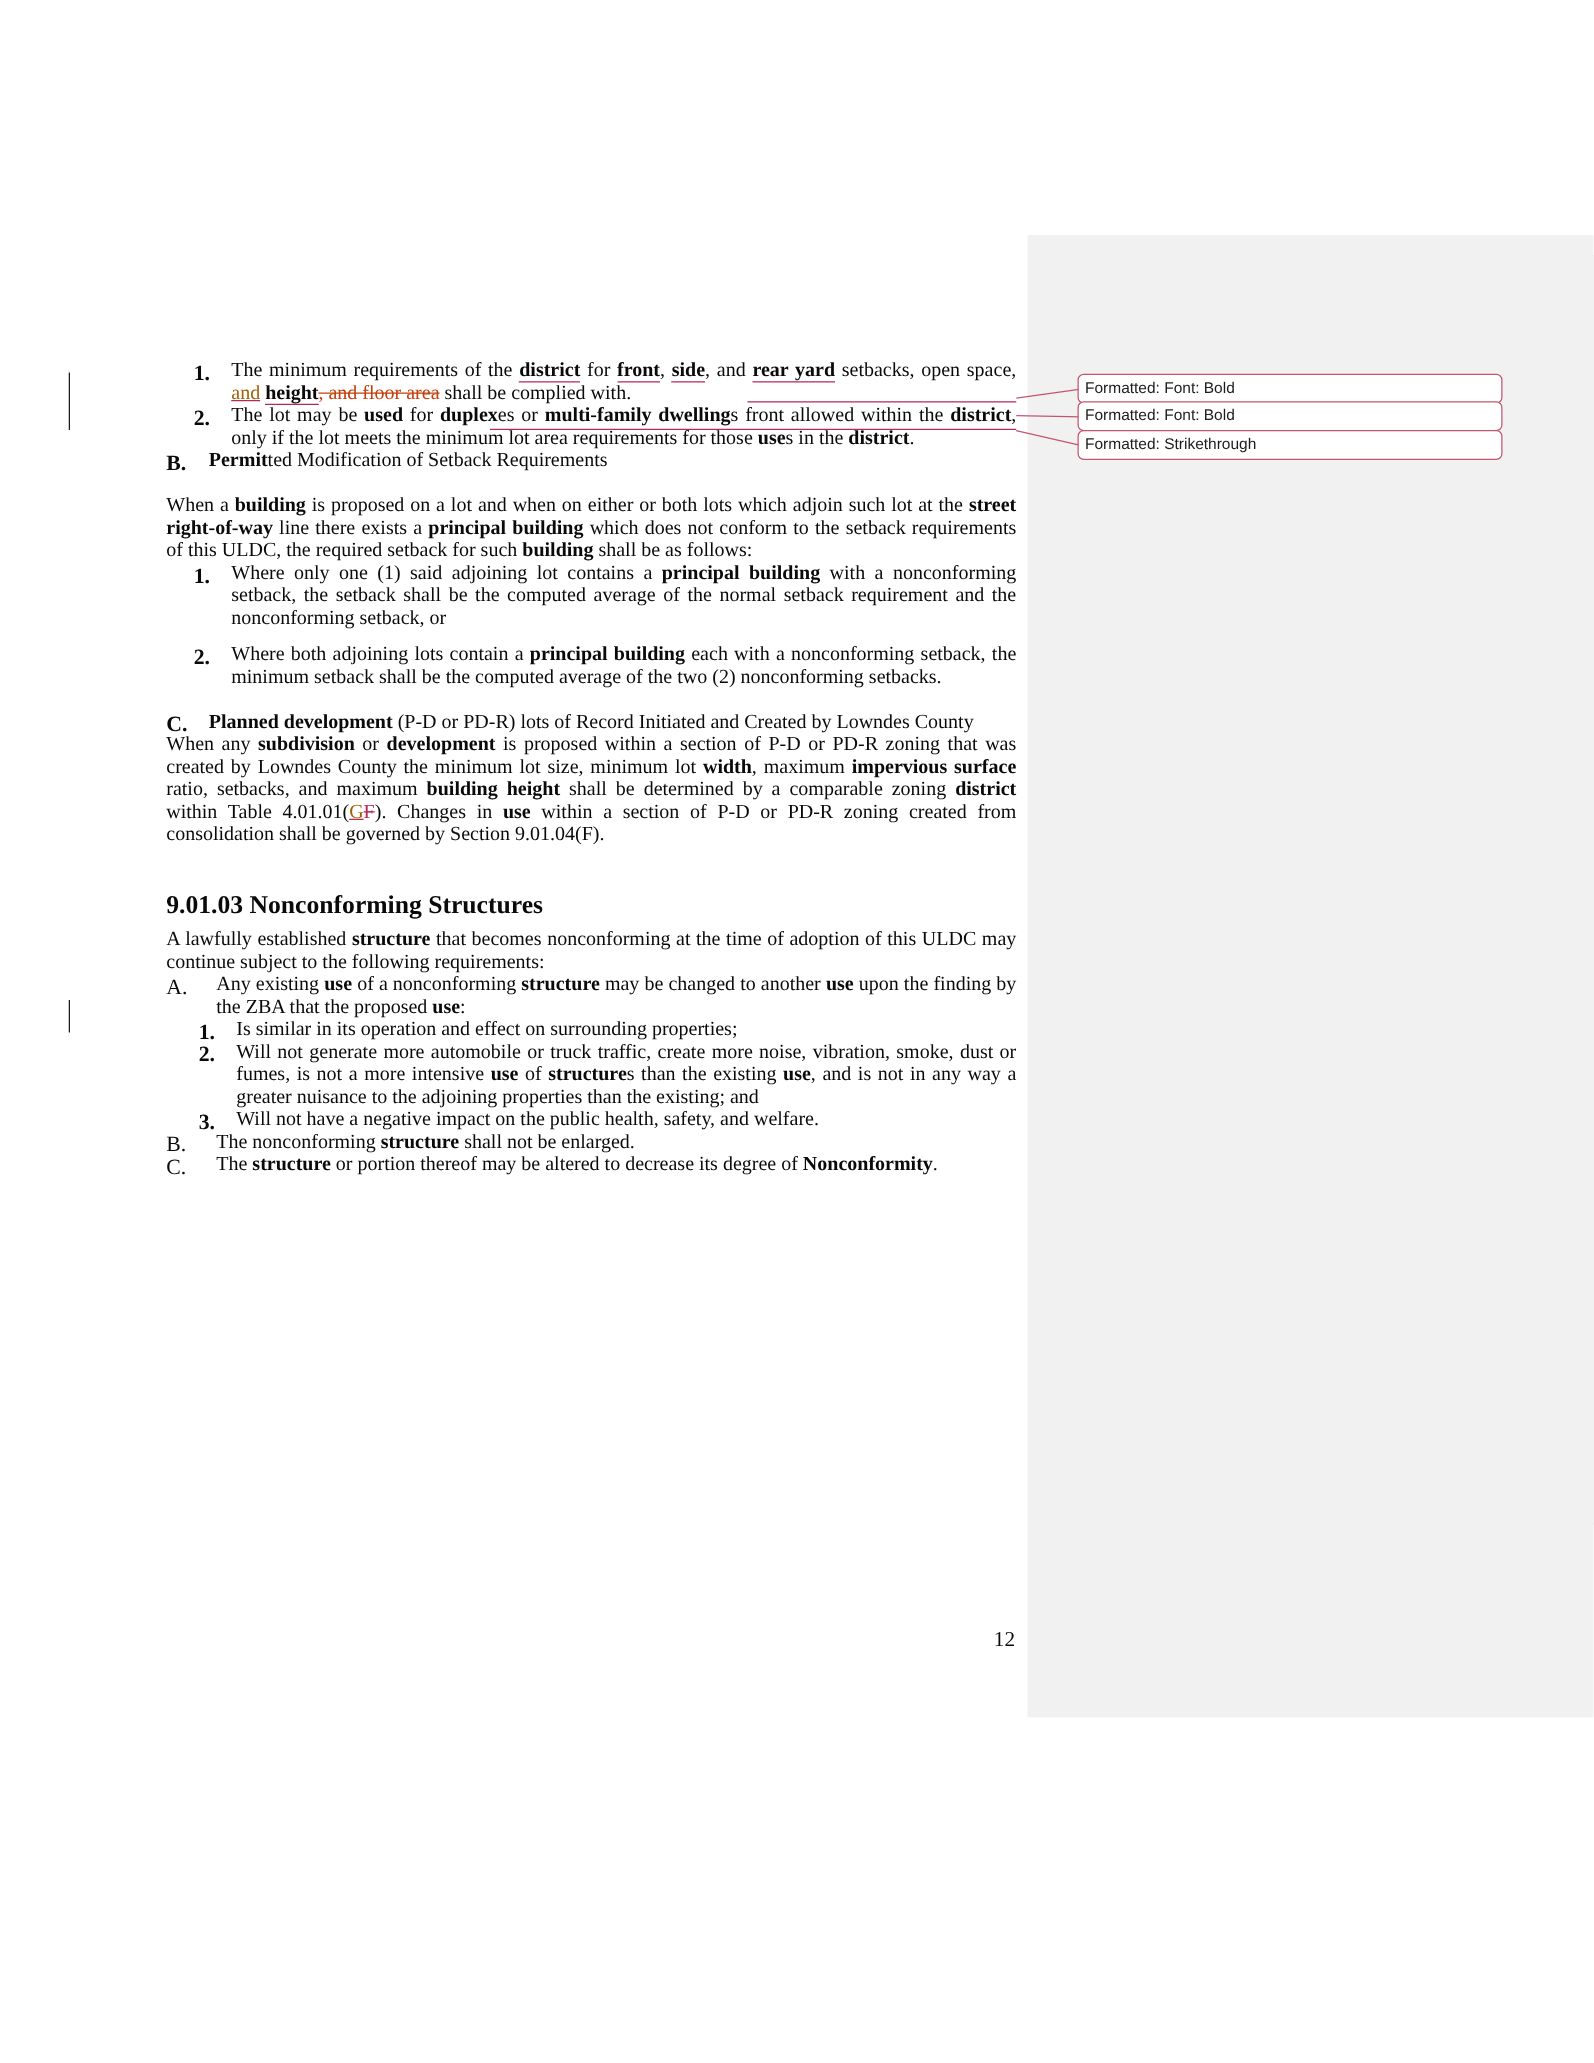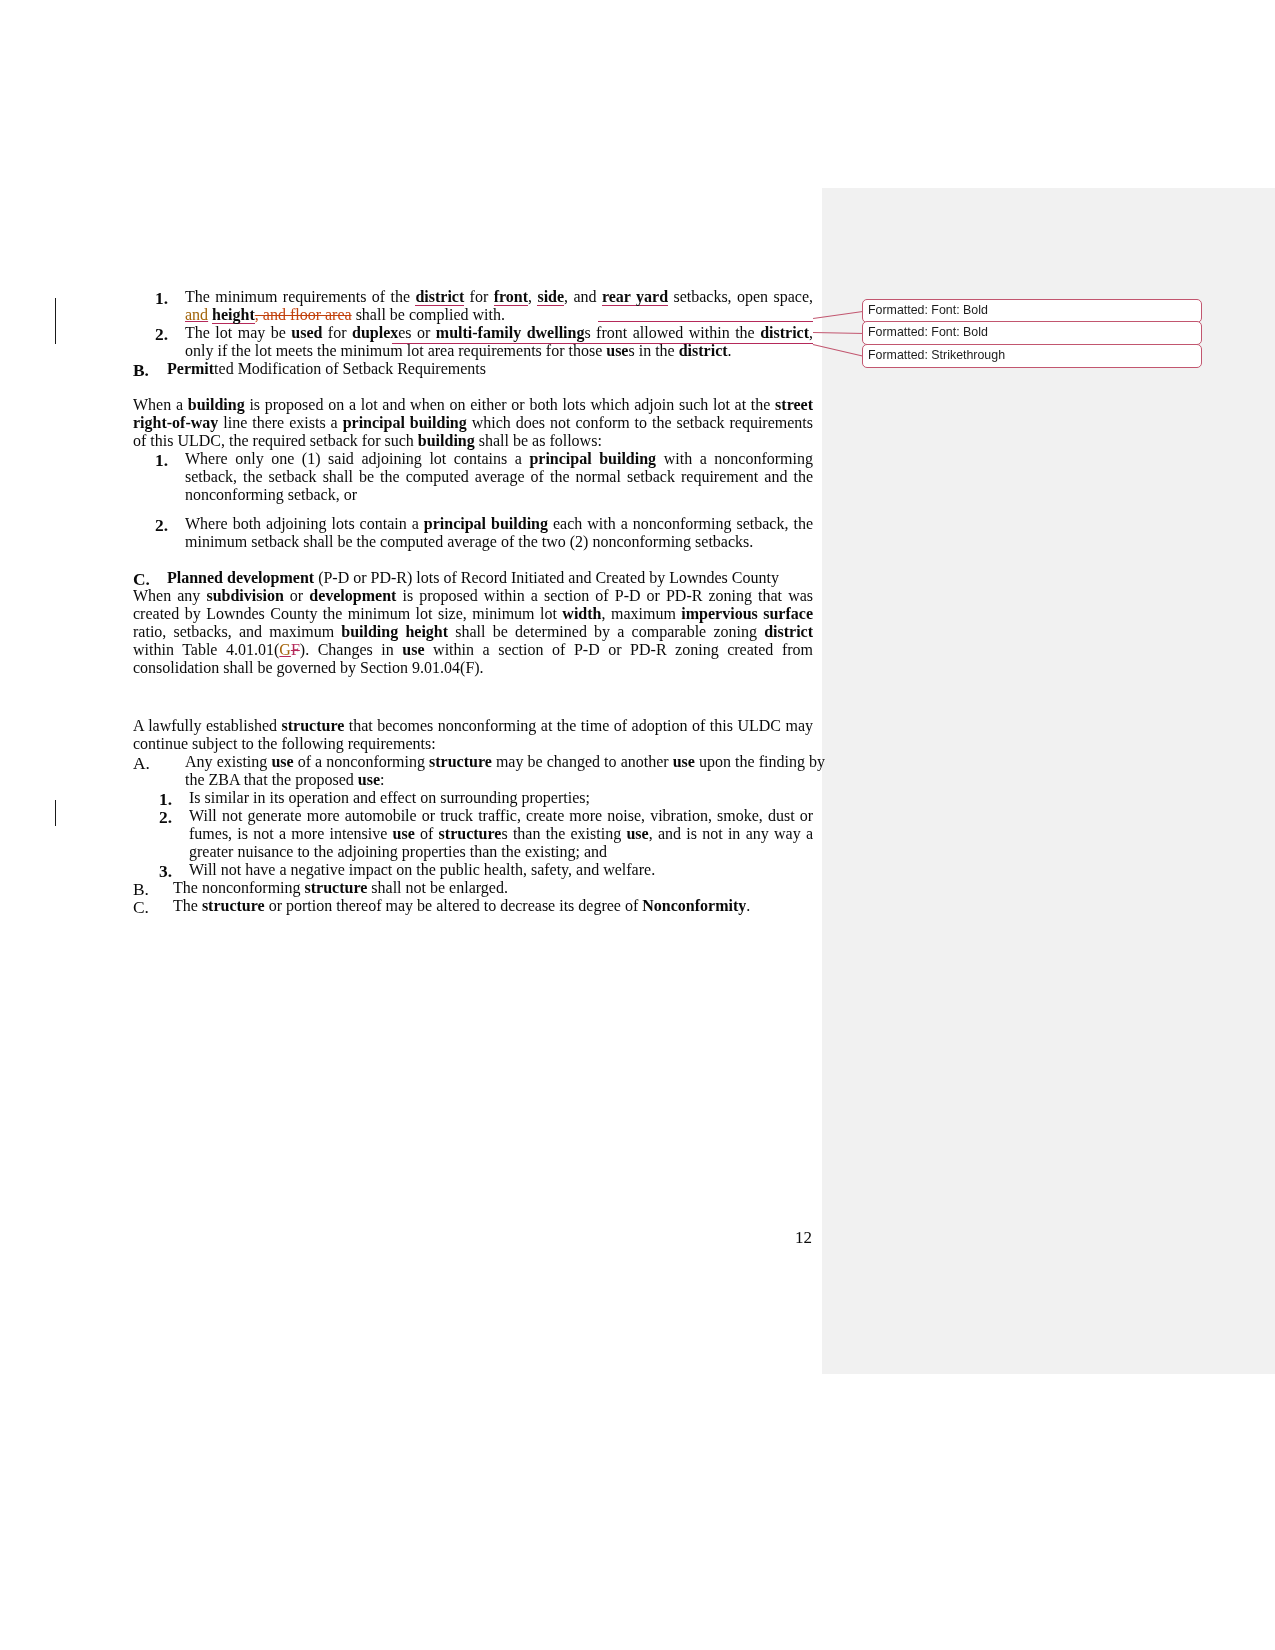--- a/index.html
+++ b/index.html
@@ -100,21 +100,21 @@
     font-size: 20.5px;
     font-weight: bold;
     line-height: 26px;
     margin-top: 0;
   }
 
   
   .page-number {
     position: absolute;
     left: 0;
-    top: 1228px;
+    top: 1302px;
     width: 812px;
     text-align: right;
     font-size: 17px;
   }
 
   
   .callout {
     position: absolute;
     box-sizing: border-box;
     left: 862px;
@@ -207,28 +207,29 @@
 
     <div class="indent-A" style="padding-left:30px;">
       <span class="marker b">C.</span>
       <span style="display:inline-block; margin-left:4px; width:642px;"><b>Planned development</b><span> (P-D or PD-R) lots of Record Initiated and Created by Lowndes County</span></span>
     </div>
 
     <div class="just"><span>When any </span><b>subdivision</b><span> or </span><b>development</b><span> is proposed within a section of P-D or PD-R zoning that was created by Lowndes County the minimum lot size, minimum lot </span><b>width</b><span>, maximum </span><b>impervious surface</b><span> ratio, setbacks, and maximum </span><b>building height</b><span> shall be determined by a comparable zoning </span><b>district</b><span> within Table 4.01.01(</span><span class="ins">G</span><span class="del">F</span><span>).  Changes in </span><b>use</b><span> within a section of P-D or PD-R zoning created from consolidation shall be governed by Section 9.01.04(F).</span></div>
 
     <div class="gap-lg"></div>
 
+    <div class="sec-head">9.01.03 Nonconforming Structures</div>
 
     <div style="height:6px;"></div>
 
     <div class="just"><span>A lawfully established </span><b>structure</b><span> that becomes nonconforming at the time of adoption of this ULDC may continue subject to the following requirements:</span></div>
 
     <div class="indent-A just" style="padding-left:32px;">
       <span class="marker">A.</span>
-      <span style="display:inline-block; margin-left:20px; width:640px;"><span>Any existing </span><b>use</b><span> of a nonconforming </span><b>structure</b><span> may be changed to another </span><b>use</b><span> upon the finding by the ZBA that the proposed </span><b>use</b><span>:</span></span>
+      <span style="display:inline-block; margin-left:8px; width:640px;"><span>Any existing </span><b>use</b><span> of a nonconforming </span><b>structure</b><span> may be changed to another </span><b>use</b><span> upon the finding by the ZBA that the proposed </span><b>use</b><span>:</span></span>
     </div>
 
     <div class="lvl-num just" style="padding-left:56px;">
       <span class="marker" style="left:26px;">1.</span>
       <span>Is similar in its operation and effect on surrounding properties;</span>
     </div>
 
     <div class="lvl-num just" style="padding-left:56px;">
       <span class="marker" style="left:26px;">2.</span>
       <span><span>Will not generate more automobile or truck traffic, create more noise, vibration, smoke, dust or fumes, is not a more intensive </span><b>use</b><span> of </span><b>structure</b><span>s than the existing </span><b>use</b><span>, and is not in any way a greater nuisance to the adjoining properties than the existing; and</span></span>

